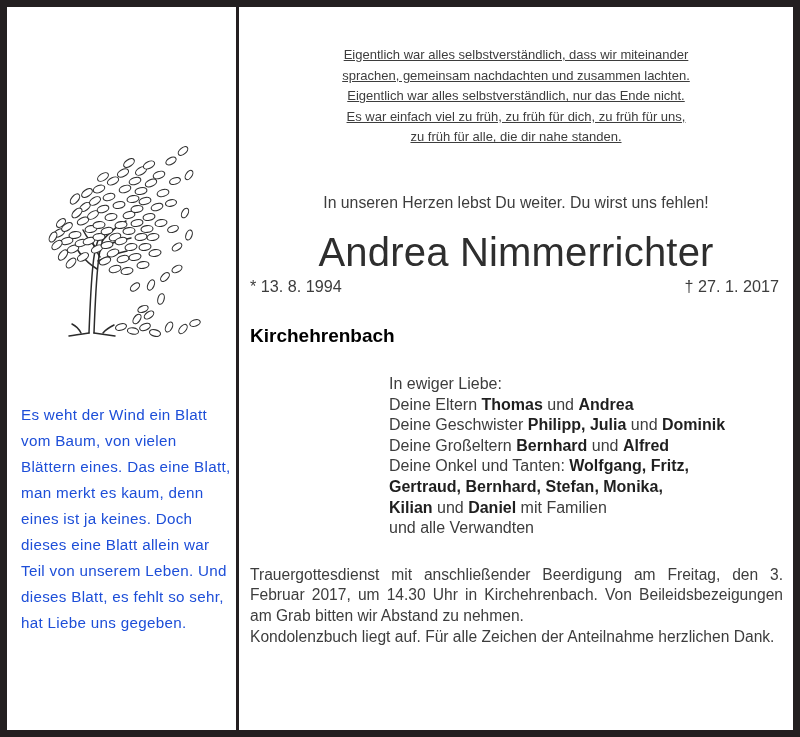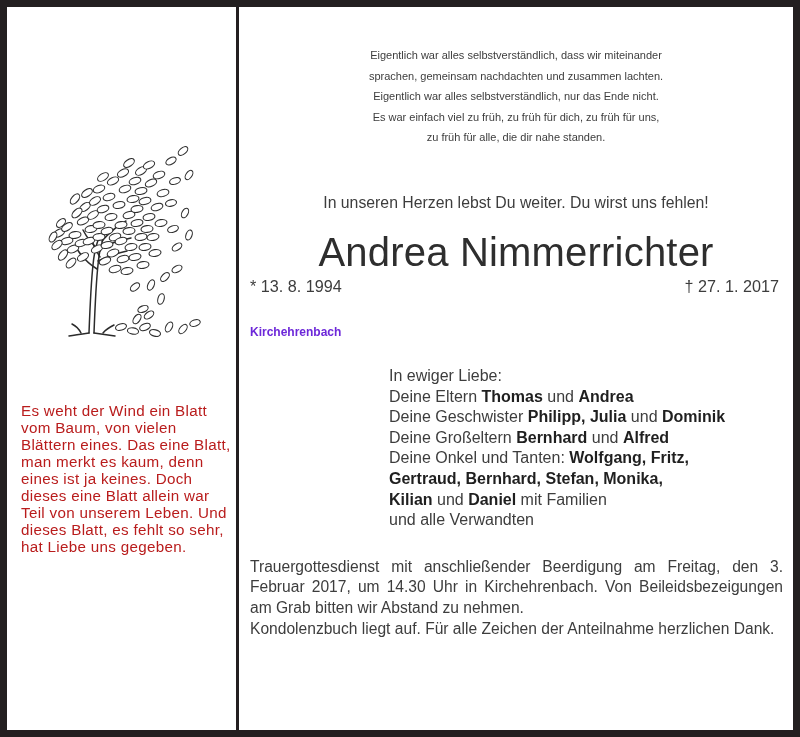--- a/index.html
+++ b/index.html
@@ -57,39 +57,40 @@
     height: 215px;
     display: block;
   }
 
   .left-poem {
     position: absolute;
     left: 14px;
     top: 395px;
     width: 212px;
     font-size: 15.2px;
-    line-height: 17px;
-    color: #b91c1c;
+    line-height: 26px;
+    color: #1d4ed8;
     letter-spacing: 0.02em;
   }
 
   
   .col-right {
     position: relative;
     flex: 1 1 auto;
     box-sizing: border-box;
     padding: 0;
   }
 
   .verse {
     margin: 38px 18px 0 18px;
     text-align: center;
-    font-size: 11px;
+    font-size: 13px;
     line-height: 20.6px;
     color: #3d3d3d;
+    text-decoration: underline;
   }
 
   .verse-line { display: block; }
 
   .kicker {
     margin: 45px 18px 0 18px;
     text-align: center;
     font-size: 15.8px;
     line-height: 20px;
     color: #3d3d3d;
@@ -111,23 +112,23 @@
     padding: 0 14px 0 11px;
     display: flex;
     justify-content: space-between;
     align-items: flex-end;
     font-size: 16.2px;
     color: #3d3d3d;
   }
 
   .place {
     margin: 29px 0 8px 11px;
-    font-size: 12px;
+    font-size: 19px;
     font-weight: 700;
-    color: #6d28d9;
+    color: #000000;
   }
 
   .family {
     margin: 27px 0 0 150px;
     font-size: 16px;
     line-height: 20.6px;
     color: #3d3d3d;
   }
   .family .fam-line { display: block; }
   .family b { font-weight: 700; color: #1f1f1f; }

